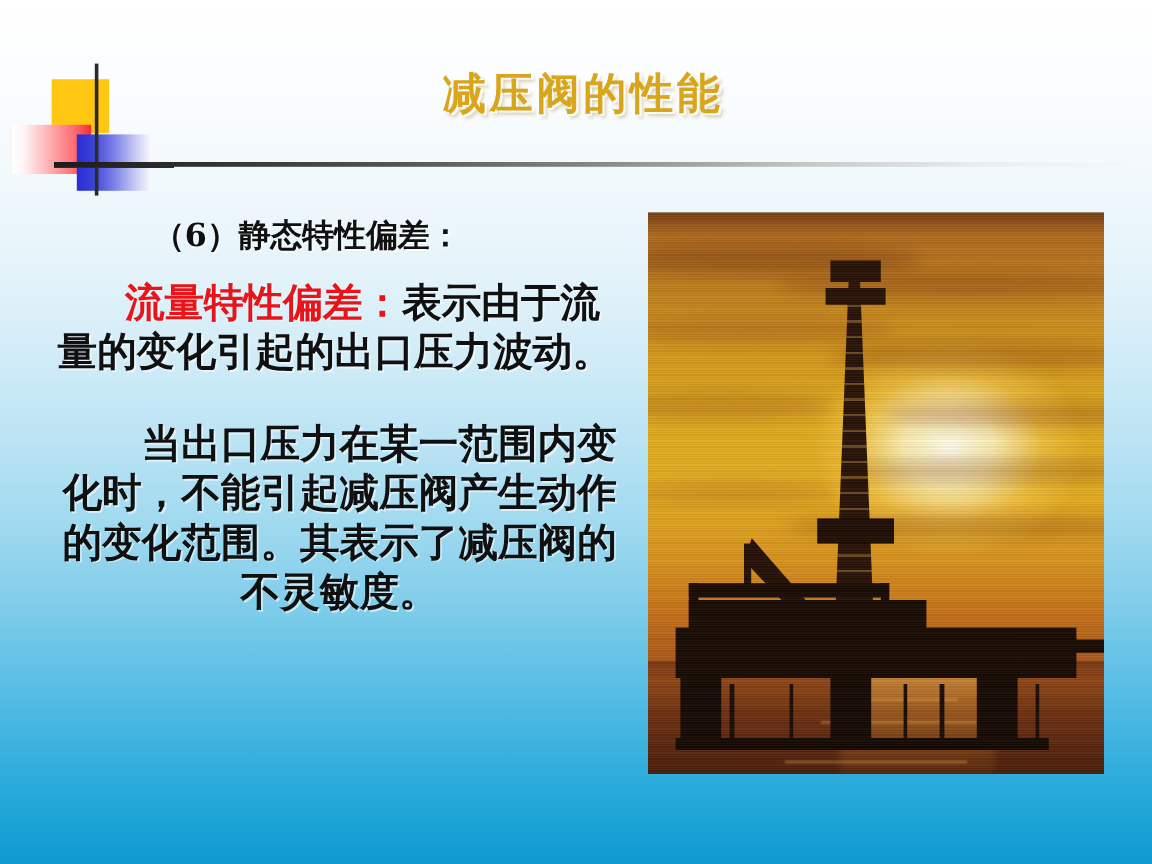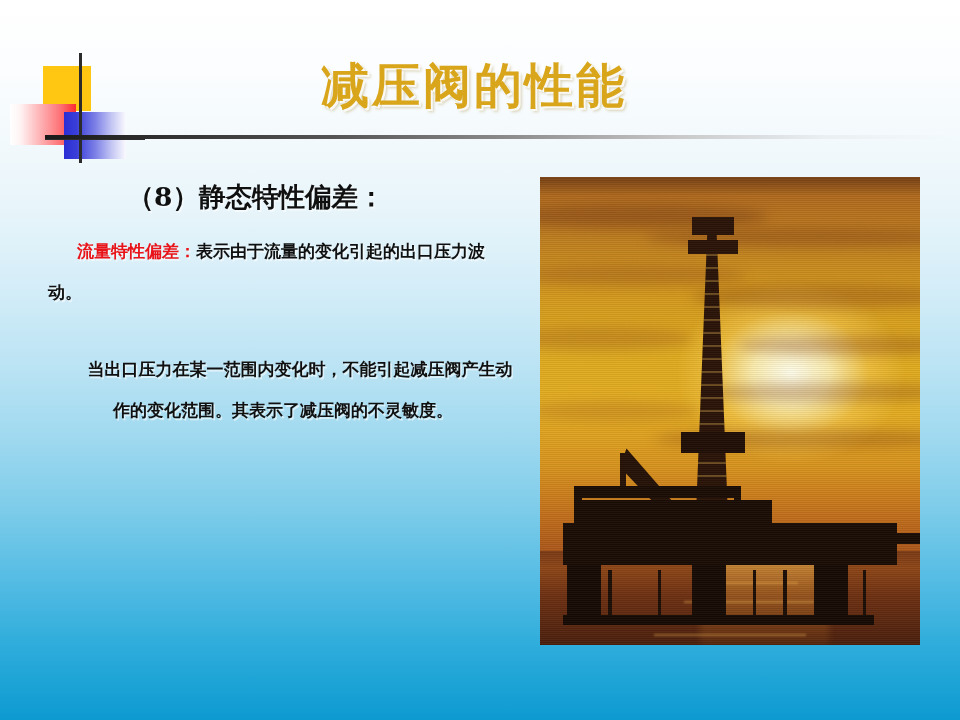--- a/index.html
+++ b/index.html
@@ -46,37 +46,37 @@
   }
 
   
   #rule{
     position:absolute;left:45px;top:135px;width:905px;height:4px;
     background:linear-gradient(to right,#1a1a1a 0%,#2b2b2b 10%,#555 32%,#8e8e8e 52%,#c9c9c9 70%,#eaeff2 86%,rgba(255,255,255,0) 100%);
   }
 
   
   #title{
-    position:absolute;left:164px;top:54px;width:620px;
+    position:absolute;left:176px;top:54px;width:620px;
     text-align:center;
     font-family:"DejaVu Serif","Liberation Serif",serif;
-    font-size:48px;font-weight:bold;letter-spacing:3px;
+    font-size:36px;font-weight:bold;letter-spacing:3px;
     color:#D8A51B;
     text-shadow:2px 2px 0 rgba(255,255,255,.85), 3px 3px 3px rgba(150,120,30,.35);
     white-space:nowrap;
   }
 
   
   #body-col{
     position:absolute;left:48px;top:176px;width:470px;
     color:#101010;
   }
   .para{
     font-family:"DejaVu Serif","Liberation Serif",serif;
-    font-size:17px;line-height:41px;font-weight:bold;
+    font-size:33px;line-height:41px;font-weight:bold;
     text-shadow:1.5px 1.5px 0 rgba(255,255,255,.55);
     margin:0;
   }
   .heading{
     text-align:center;font-size:26.5px;margin:0 0 8px 0;
     padding-right:54px;
   }
   .indent{text-indent:2em;text-align:center;}
   .hang{text-indent:1.7em;}
   .red{color:#E8141A;}
@@ -189,21 +189,21 @@
     <div class="line-v"></div>
     <div class="line-h-short"></div>
   </div>
 
   <div id="rule"></div>
 
   <div id="title">减压阀的性能</div>
 
   <div id="body-col">
 
-    <p class="para heading">（8）静态特性偏差：</p>
+    <p class="para heading">（6）静态特性偏差：</p>
 
     <div class="gap-a"></div>
 
     <p class="para hang"><span class="red">流量特性偏差：</span><span>表示由于流量的变化引起的出口压力波动。</span></p>
 
     <div class="gap-b"></div>
 
 
     <div class="gap-c"></div>
 

